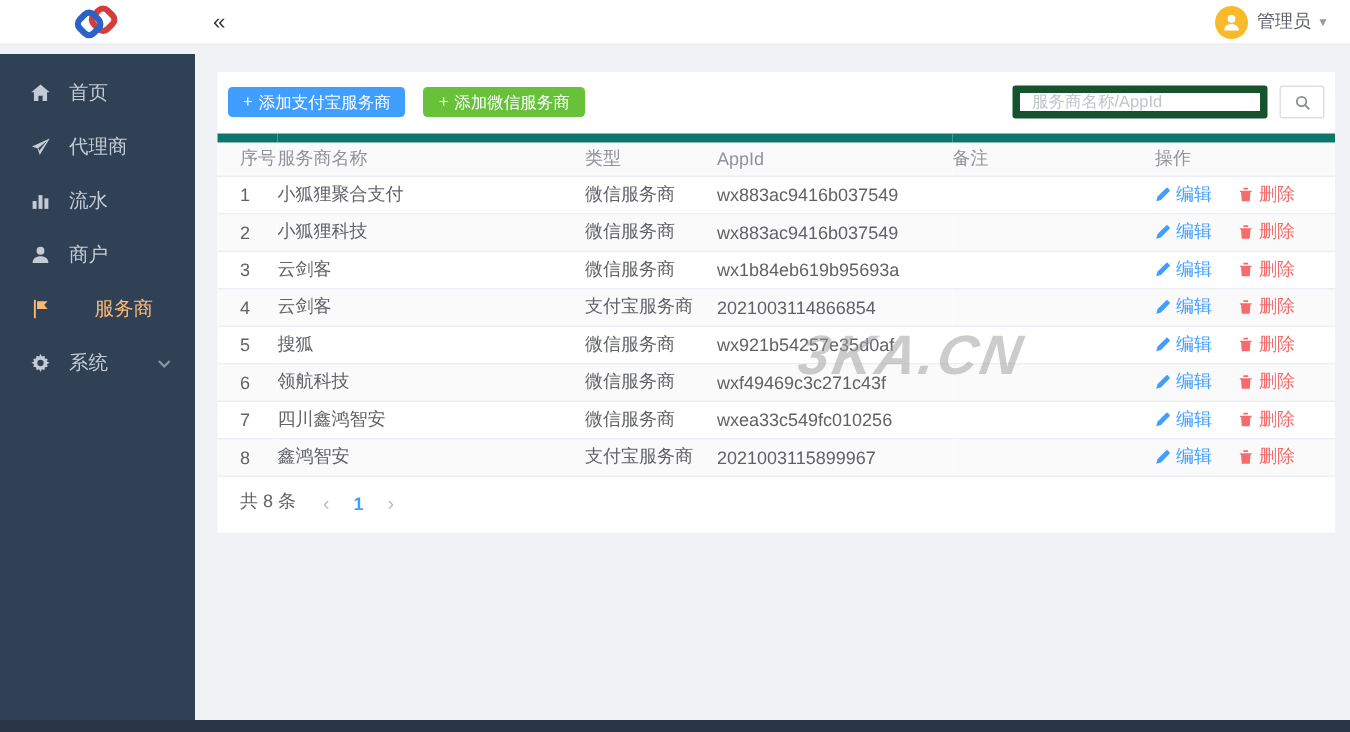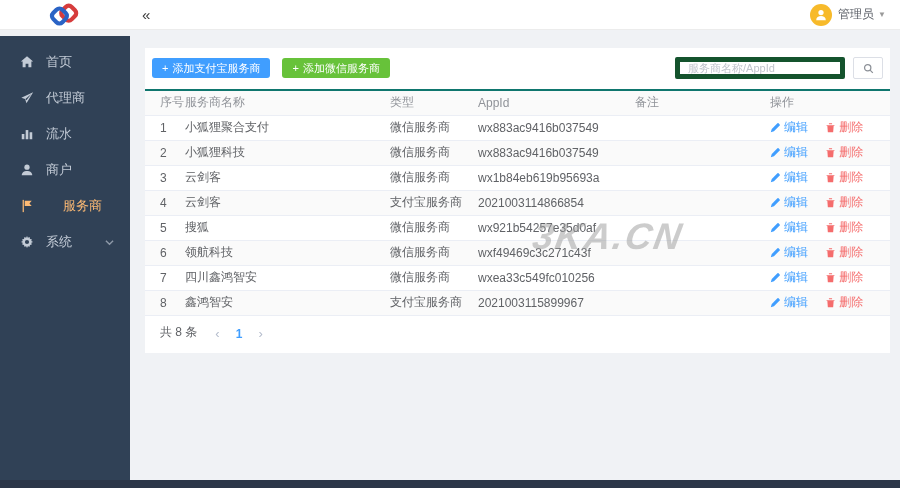--- a/index.html
+++ b/index.html
@@ -44,21 +44,21 @@
   .search-input { width:170px; height:22px; border:5px solid #14532d; border-radius:2px; font-size:11px;
                   padding:0 8px; color:#606266; outline:none; font-family:inherit; }
   .search-input::placeholder { color:#c0c4cc; }
   .search-btn { width:30px; height:22px; border:1px solid #dcdfe6; border-radius:2px; background:#fff;
                 margin-left:8px; cursor:pointer; display:flex; align-items:center; justify-content:center; }
   .search-btn svg { width:11px; height:11px; stroke:#8c9097; stroke-width:1.6; fill:none; }
 
   
   table { width:745px; border-collapse:collapse; table-layout:fixed; margin-top:8px; }
   th, td { text-align:left; font-weight:normal; white-space:nowrap; overflow:hidden; }
-  thead tr { background:#fafafa; border-top:2px solid #0f766e; border-bottom:1px solid #ebeef5; }
+  thead tr { background:#fafafa; border-top:6px solid #0f766e; border-bottom:1px solid #ebeef5; }
   thead th { height:25px; font-size:12px; color:#909399; }
   tbody tr { border-bottom:1px solid #ebeef5; }
   tbody tr:nth-child(even) { background:#fafafa; }
   tbody td { height:25px; font-size:12px; color:#606266; }
   .c0 { width:40px; padding-left:15px; }
   .c1 { width:205px;margin-left:36px; }
   .c2 { width:88px; }
   .c3 { width:157px; }
   .c4 { width:135px; }
   .c5 { width:120px; }

